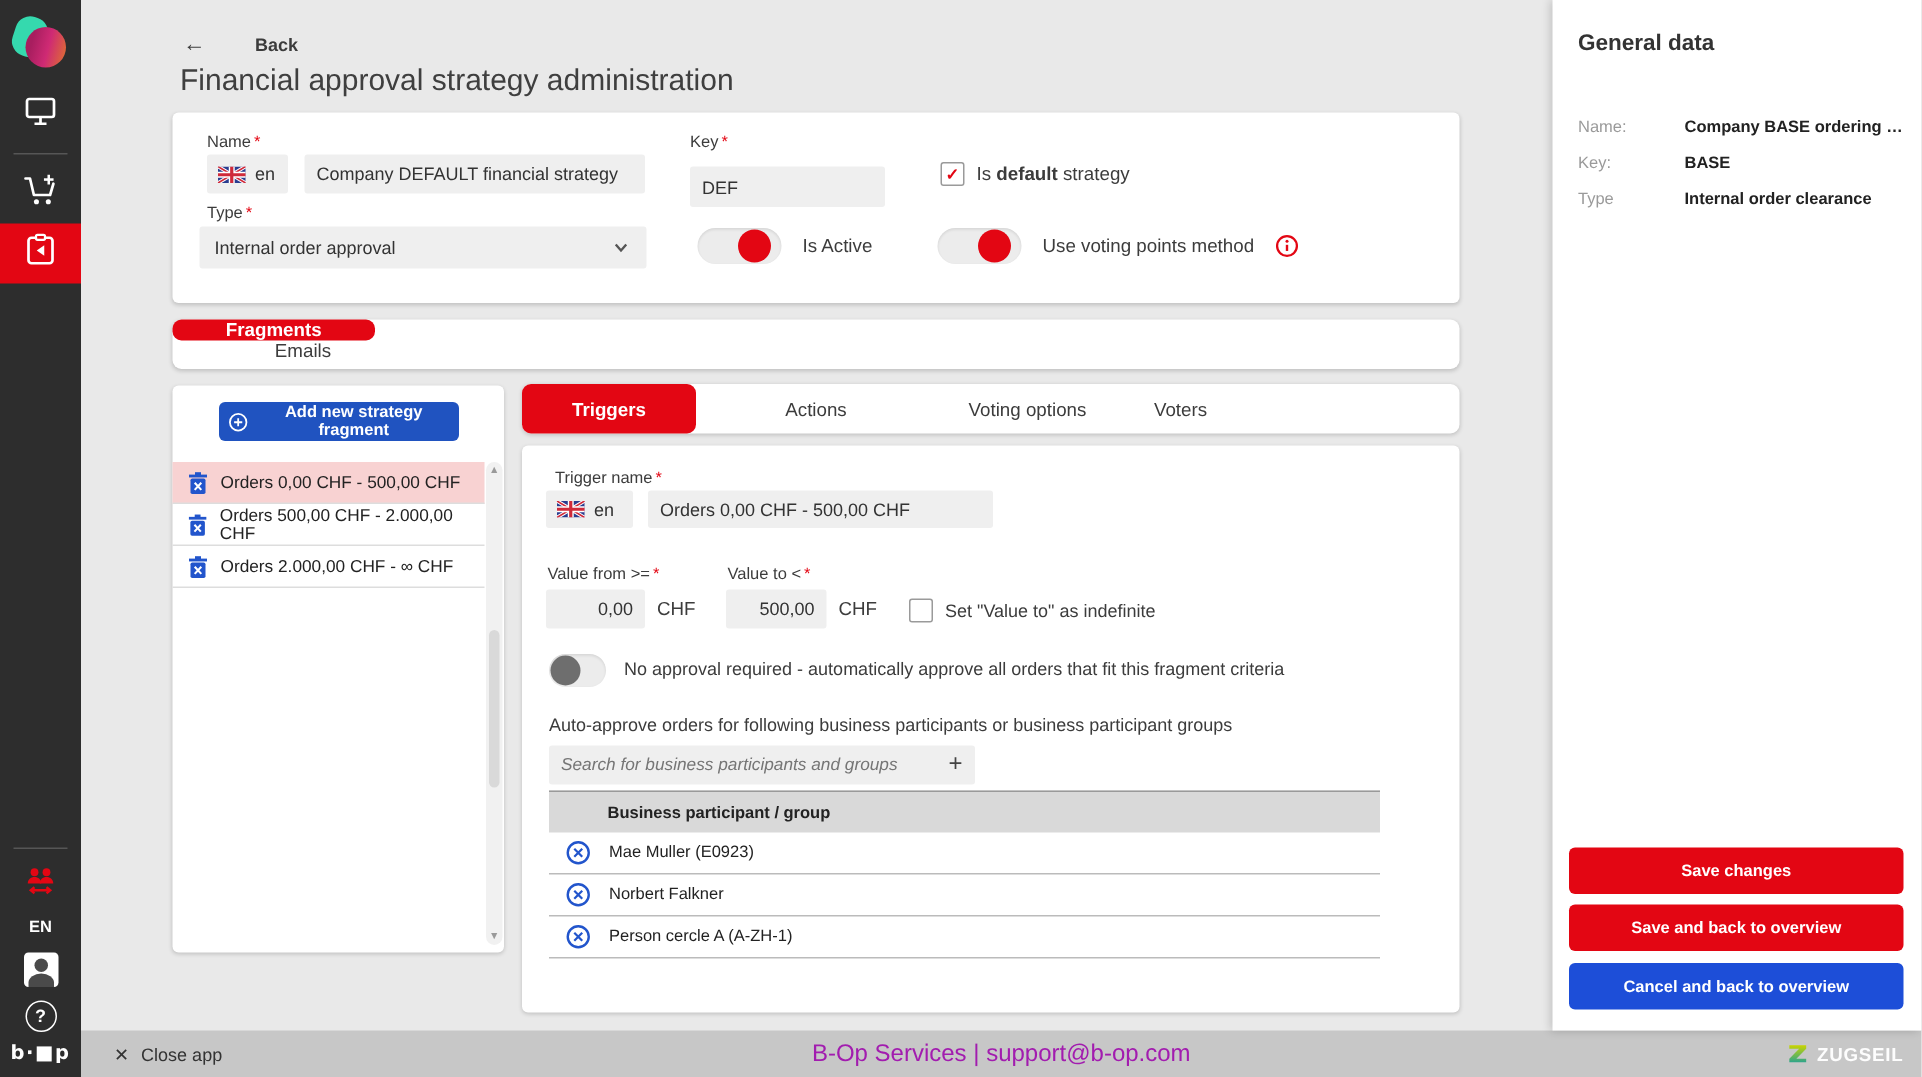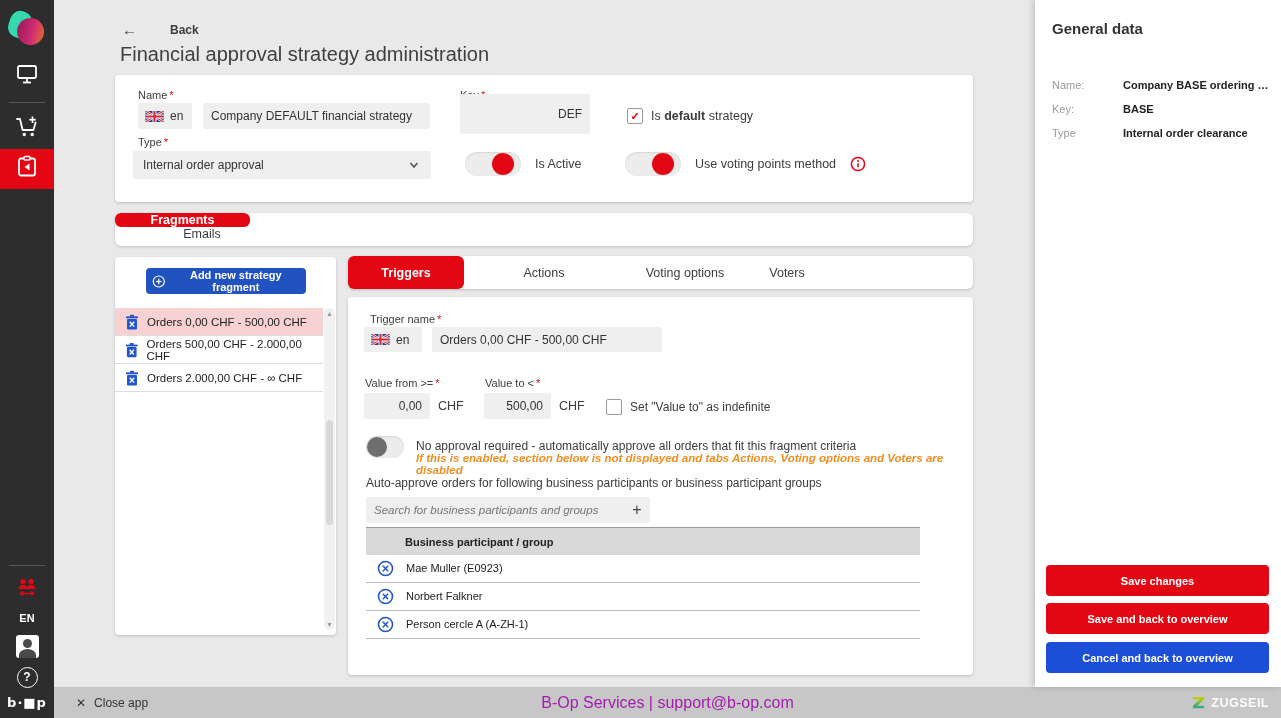--- a/index.html
+++ b/index.html
@@ -184,21 +184,21 @@
         <path d="M0 0 60 36 M60 0 0 36" stroke="#cf2a3a" stroke-width="3.5"></path>
         <path d="M30 0 V36 M0 18 H60" stroke="#fff" stroke-width="13"></path>
         <path d="M30 0 V36 M0 18 H60" stroke="#cf2a3a" stroke-width="7"></path>
       </svg>
     <span>en</span>
   </div>
   <input class="abs gbox" style="left: 88px; top: 28px; width: 227px; height: 26px;" value="Company DEFAULT financial strategy">
   <div class="abs label" style="left:345px;top:14px;">
     <span>Key</span><span class="req">*</span>
   </div>
-  <input class="abs gbox" style="left: 345px; top: 19px; width: 130px; height: 40px; text-align: right;" value="DEF">
+  <input class="abs gbox" style="left: 345px; top: 36px; width: 130px; height: 27px;" value="DEF">
   <div class="abs" style="left:512px;top:33px;display:flex;align-items:center;gap:8px;">
     <div class="checkbox">
         <span>✓</span>
       </div>
     <span style="font-size:12.5px"><span>Is </span><b>default</b><span> strategy</span></span>
   </div>
   <div class="abs label" style="left:23px;top:61px;">
     <span>Type</span><span class="req">*</span>
   </div>
   <div class="abs gbox" style="left:18px;top:76px;width:298px;height:28px;display:flex;align-items:center;justify-content:space-between;padding:0 10px;cursor:pointer;">
@@ -311,21 +311,20 @@
   <span class="abs chf" style="left:211px;top:102px;">CHF</span>
   <div class="abs" style="left:258px;top:102px;display:flex;align-items:center;gap:8px;">
     <div class="checkbox empty"></div>
     <span style="font-size:12px">Set "Value to" as indefinite</span>
   </div>
 
   <div class="abs toggle small" style="left:18px;top:139px;">
       <div class="knob"></div>
     </div>
   <div class="abs" style="left:68px;top:142px;width:540px;font-size:12px;">No approval required - automatically approve all orders that fit this fragment criteria</div>
-  <div class="abs note-orange" style="left:68px;top:155px;width:545px;">If this is enabled, section below is not displayed and tabs Actions, Voting options and Voters are disabled</div>
 
   <div class="abs" style="left:18px;top:179px;font-size:12px;">Auto-approve orders for following business participants or business participant groups</div>
 
   <div class="search-wrap">
     <input placeholder="Search for business participants and groups" style="">
     <button class="plus-btn">+</button>
   </div>
 
   <div class="ptable-head">
     <span>Business participant / group</span>

